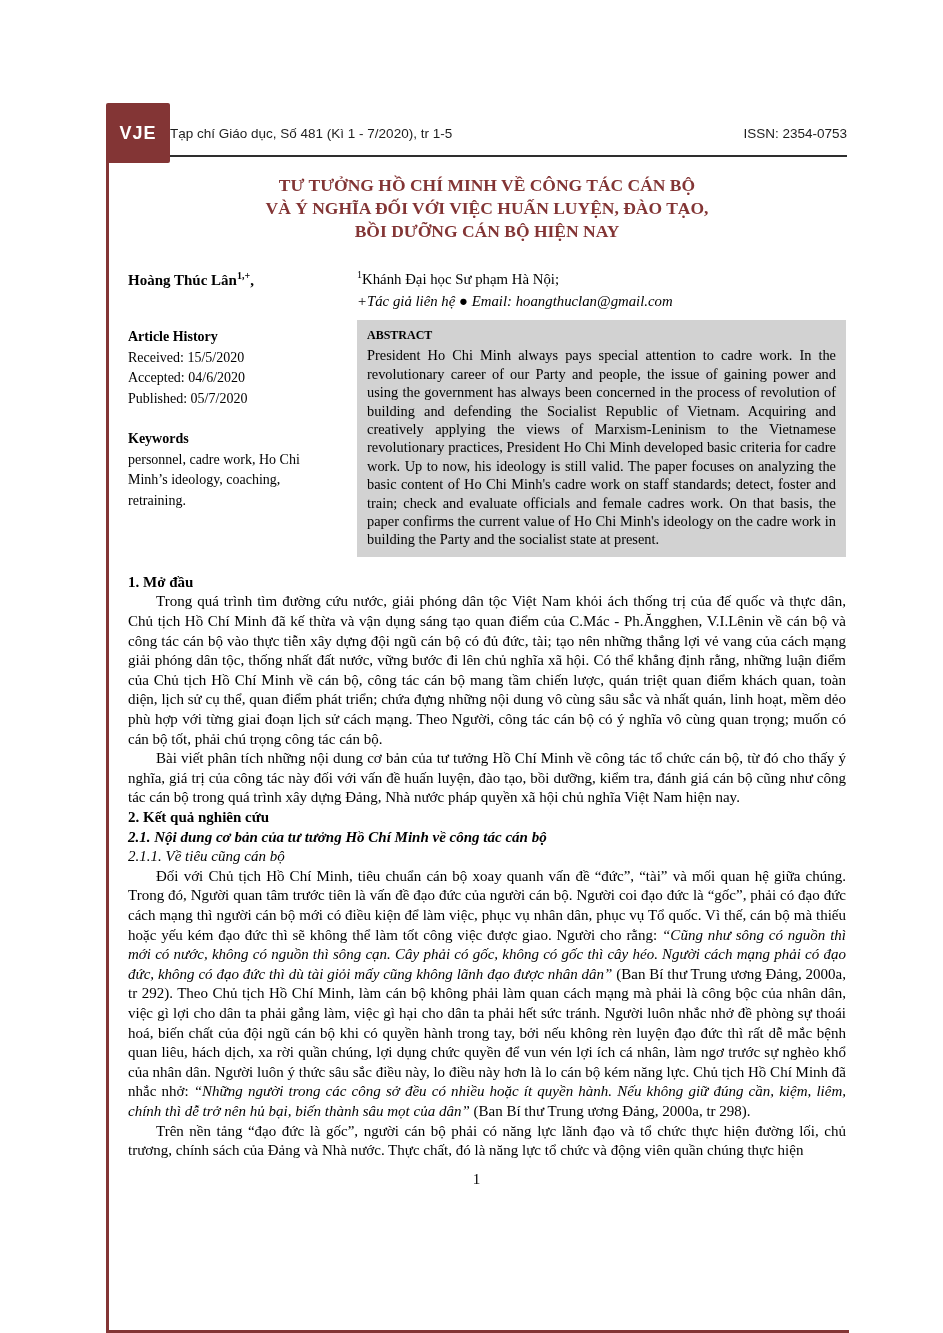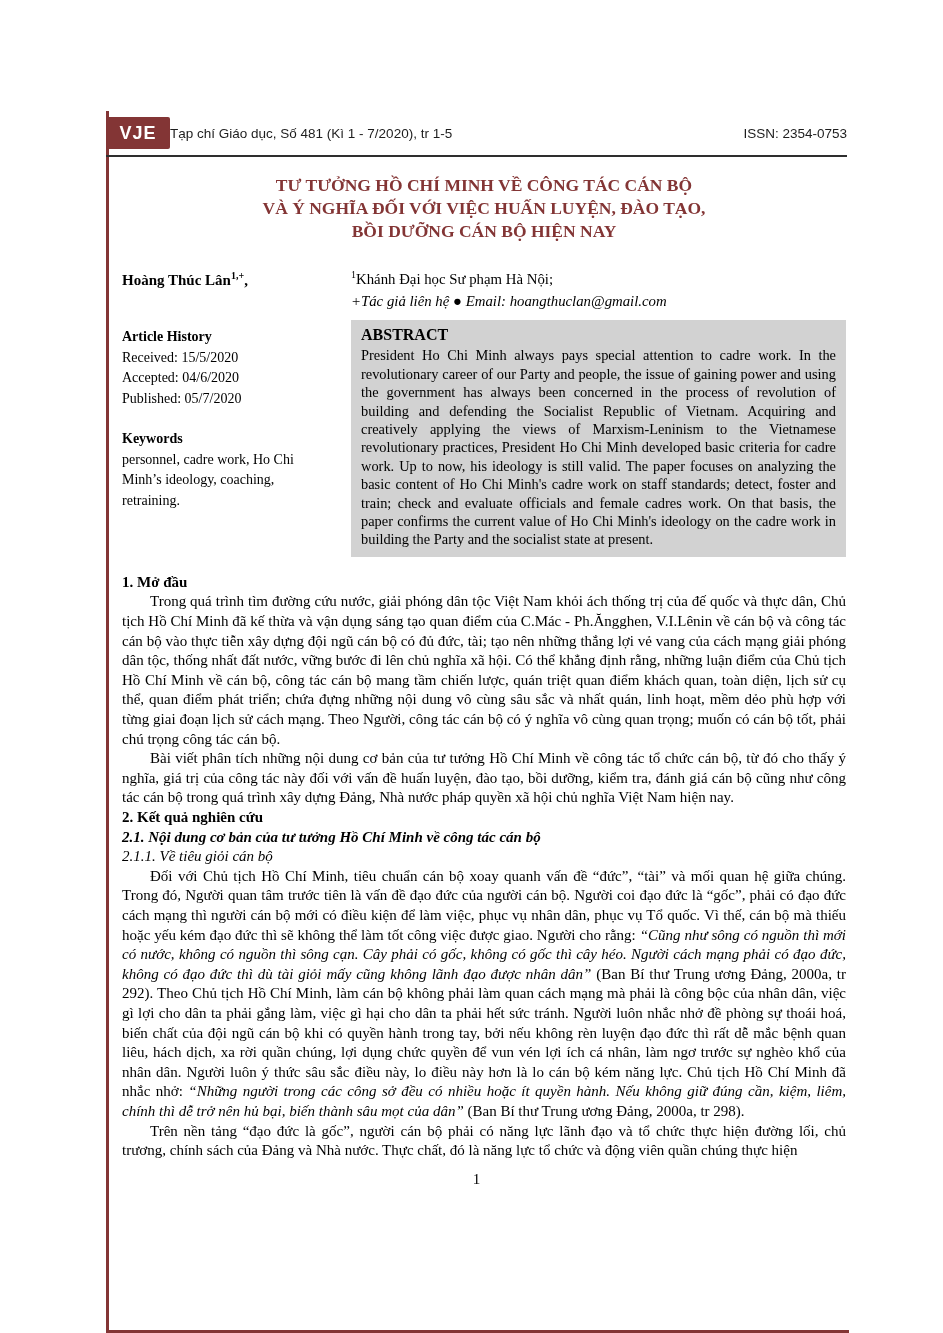--- a/index.html
+++ b/index.html
@@ -22,48 +22,48 @@
   .border-v{position:absolute;left:106px;top:111px;bottom:0;width:3px;background:var(--brand,#833535);}
   .border-h{position:absolute;left:106px;bottom:0;width:743px;height:3px;background:var(--brand,#833535);}
   .content{position:absolute;left:106px;top:111px;width:741px;}
 
   .header{
     display:flex;align-items:center;height:46px;
     border-bottom:2px solid var(--rule,#2e2e2e);
     font-family:"Liberation Sans", sans-serif;
   }
   .logo{
-    width:64px;height:32px;background:var(--brand,#833535);color:#fff;
+    width:64px;height:60px;background:var(--brand,#833535);color:#fff;
     display:flex;align-items:center;justify-content:center;
     font-weight:bold;font-size:18px;letter-spacing:1px;border-radius:2px;
   }
   .journal-info{font-size:13.5px;color:#1d1d1d;}
   .issn{margin-left:auto;font-size:13.5px;color:#1d1d1d;}
 
-  .pad{padding-left:16px;padding-right:1px;}
+  .pad{padding-left:22px;padding-right:1px;}
 
   .title{
     margin-top:17px;text-align:center;color:var(--brand,#833535);
     font-weight:bold;font-size:17.5px;line-height:23px;
   }
 
   .meta{display:grid;grid-template-columns:229px 1fr;row-gap:8px;margin-top:26px;}
   .authors{font-weight:bold;font-size:15px;line-height:22px;}
   sup{font-size:10px;line-height:0;}
   .affil{font-size:14.8px;line-height:21.5px;}
   .italic{font-style:italic;}
   .history{font-size:14px;line-height:20.5px;padding-right:18px;margin-top:7px;}
   .hist-head{font-weight:bold;}
   .kw-head{font-weight:bold;margin-top:20px;}
   .abstract-box{
     background:var(--abstract-bg,#d2d2d2);
     padding:6px 10px 8px 10px;
     font-size:14.4px;line-height:18.4px;text-align:justify;
   }
-  .abstract-head{font-weight:bold;font-size:16px;margin-bottom:2px;}
+  .abstract-head{font-weight:bold;font-size:12px;margin-bottom:2px;}
 
   .bodytext{margin-top:16px;font-size:15px;line-height:19.6px;text-align:justify;}
   .sec{font-weight:bold;font-size:15px;line-height:19.6px;}
   .sec.bi{font-style:italic;}
   .sec.it{font-weight:normal;font-style:italic;}
   .para{text-indent:28px;}
   .it-run{font-style:italic;}
 
   .page-num{text-align:center;margin-top:10px;font-size:15px;}
 </style>
@@ -114,21 +114,21 @@
       </div>
 
     </div>
 
     <div class="bodytext pad">
       <div class="sec">1. Mở đầu</div>
       <p class="para"><span>Trong quá trình tìm đường cứu nước, giải phóng dân tộc Việt Nam khỏi ách thống trị của đế quốc và thực dân, Chủ tịch Hồ Chí Minh đã kế thừa và vận dụng sáng tạo quan điểm của C.Mác - Ph.Ăngghen, V.I.Lênin về cán bộ và công tác cán bộ vào thực tiễn xây dựng đội ngũ cán bộ có đủ đức, tài; tạo nên những thắng lợi vẻ vang của cách mạng giải phóng dân tộc, thống nhất đất nước, vững bước đi lên chủ nghĩa xã hội. Có thể khẳng định rằng, những luận điểm của Chủ tịch Hồ Chí Minh về cán bộ, công tác cán bộ mang tầm chiến lược, quán triệt quan điểm khách quan, toàn diện, lịch sử cụ thể, quan điểm phát triển; chứa đựng những nội dung vô cùng sâu sắc và nhất quán, linh hoạt, mềm dẻo phù hợp với từng giai đoạn lịch sử cách mạng. Theo Người, công tác cán bộ có ý nghĩa vô cùng quan trọng; muốn có cán bộ tốt, phải chú trọng công tác cán bộ.</span></p>
       <p class="para"><span>Bài viết phân tích những nội dung cơ bản của tư tưởng Hồ Chí Minh về công tác tổ chức cán bộ, từ đó cho thấy ý nghĩa, giá trị của công tác này đối với vấn đề huấn luyện, đào tạo, bồi dưỡng, kiểm tra, đánh giá cán bộ cũng như công tác cán bộ trong quá trình xây dựng Đảng, Nhà nước pháp quyền xã hội chủ nghĩa Việt Nam hiện nay.</span></p>
       <div class="sec">2. Kết quả nghiên cứu</div>
       <div class="sec bi">2.1. Nội dung cơ bản của tư tưởng Hồ Chí Minh về công tác cán bộ</div>
-      <div class="sec it">2.1.1. Về tiêu giỏi cán bộ</div>
+      <div class="sec it">2.1.1. Về tiêu cũng cán bộ</div>
       <p class="para"><span>Đối với Chủ tịch Hồ Chí Minh, tiêu chuẩn cán bộ xoay quanh vấn đề “đức”, “tài” và mối quan hệ giữa chúng. Trong đó, Người quan tâm trước tiên là vấn đề đạo đức của người cán bộ. Người coi đạo đức là “gốc”, phải có đạo đức cách mạng thì người cán bộ mới có điều kiện để làm việc, phục vụ nhân dân, phục vụ Tổ quốc. Vì thế, cán bộ mà thiếu hoặc yếu kém đạo đức thì sẽ không thể làm tốt công việc được giao. Người cho rằng: </span><span class="it-run">“Cũng như sông có nguồn thì mới có nước, không có nguồn thì sông cạn. Cây phải có gốc, không có gốc thì cây héo. Người cách mạng phải có đạo đức, không có đạo đức thì dù tài giỏi mấy cũng không lãnh đạo được nhân dân”</span><span> (Ban Bí thư Trung ương Đảng, 2000a, tr 292). Theo Chủ tịch Hồ Chí Minh, làm cán bộ không phải làm quan cách mạng mà phải là công bộc của nhân dân, việc gì lợi cho dân ta phải gắng làm, việc gì hại cho dân ta phải hết sức tránh. Người luôn nhắc nhở đề phòng sự thoái hoá, biến chất của đội ngũ cán bộ khi có quyền hành trong tay, bởi nếu không rèn luyện đạo đức thì rất dễ mắc bệnh quan liêu, hách dịch, xa rời quần chúng, lợi dụng chức quyền để vun vén lợi ích cá nhân, làm ngơ trước sự nghèo khổ của nhân dân. Người luôn ý thức sâu sắc điều này, lo điều này hơn là lo cán bộ kém năng lực. Chủ tịch Hồ Chí Minh đã nhắc nhở: </span><span class="it-run">“Những người trong các công sở đều có nhiều hoặc ít quyền hành. Nếu không giữ đúng cần, kiệm, liêm, chính thì dễ trở nên hủ bại, biến thành sâu mọt của dân”</span><span> (Ban Bí thư Trung ương Đảng, 2000a, tr 298).</span></p>
       <p class="para"><span>Trên nền tảng “đạo đức là gốc”, người cán bộ phải có năng lực lãnh đạo và tổ chức thực hiện đường lối, chủ trương, chính sách của Đảng và Nhà nước. Thực chất, đó là năng lực tổ chức và động viên quần chúng thực hiện</span></p>
     </div>
 
     <div class="page-num">1</div>
 
   </div>
 </div>
 
 </body></html>

